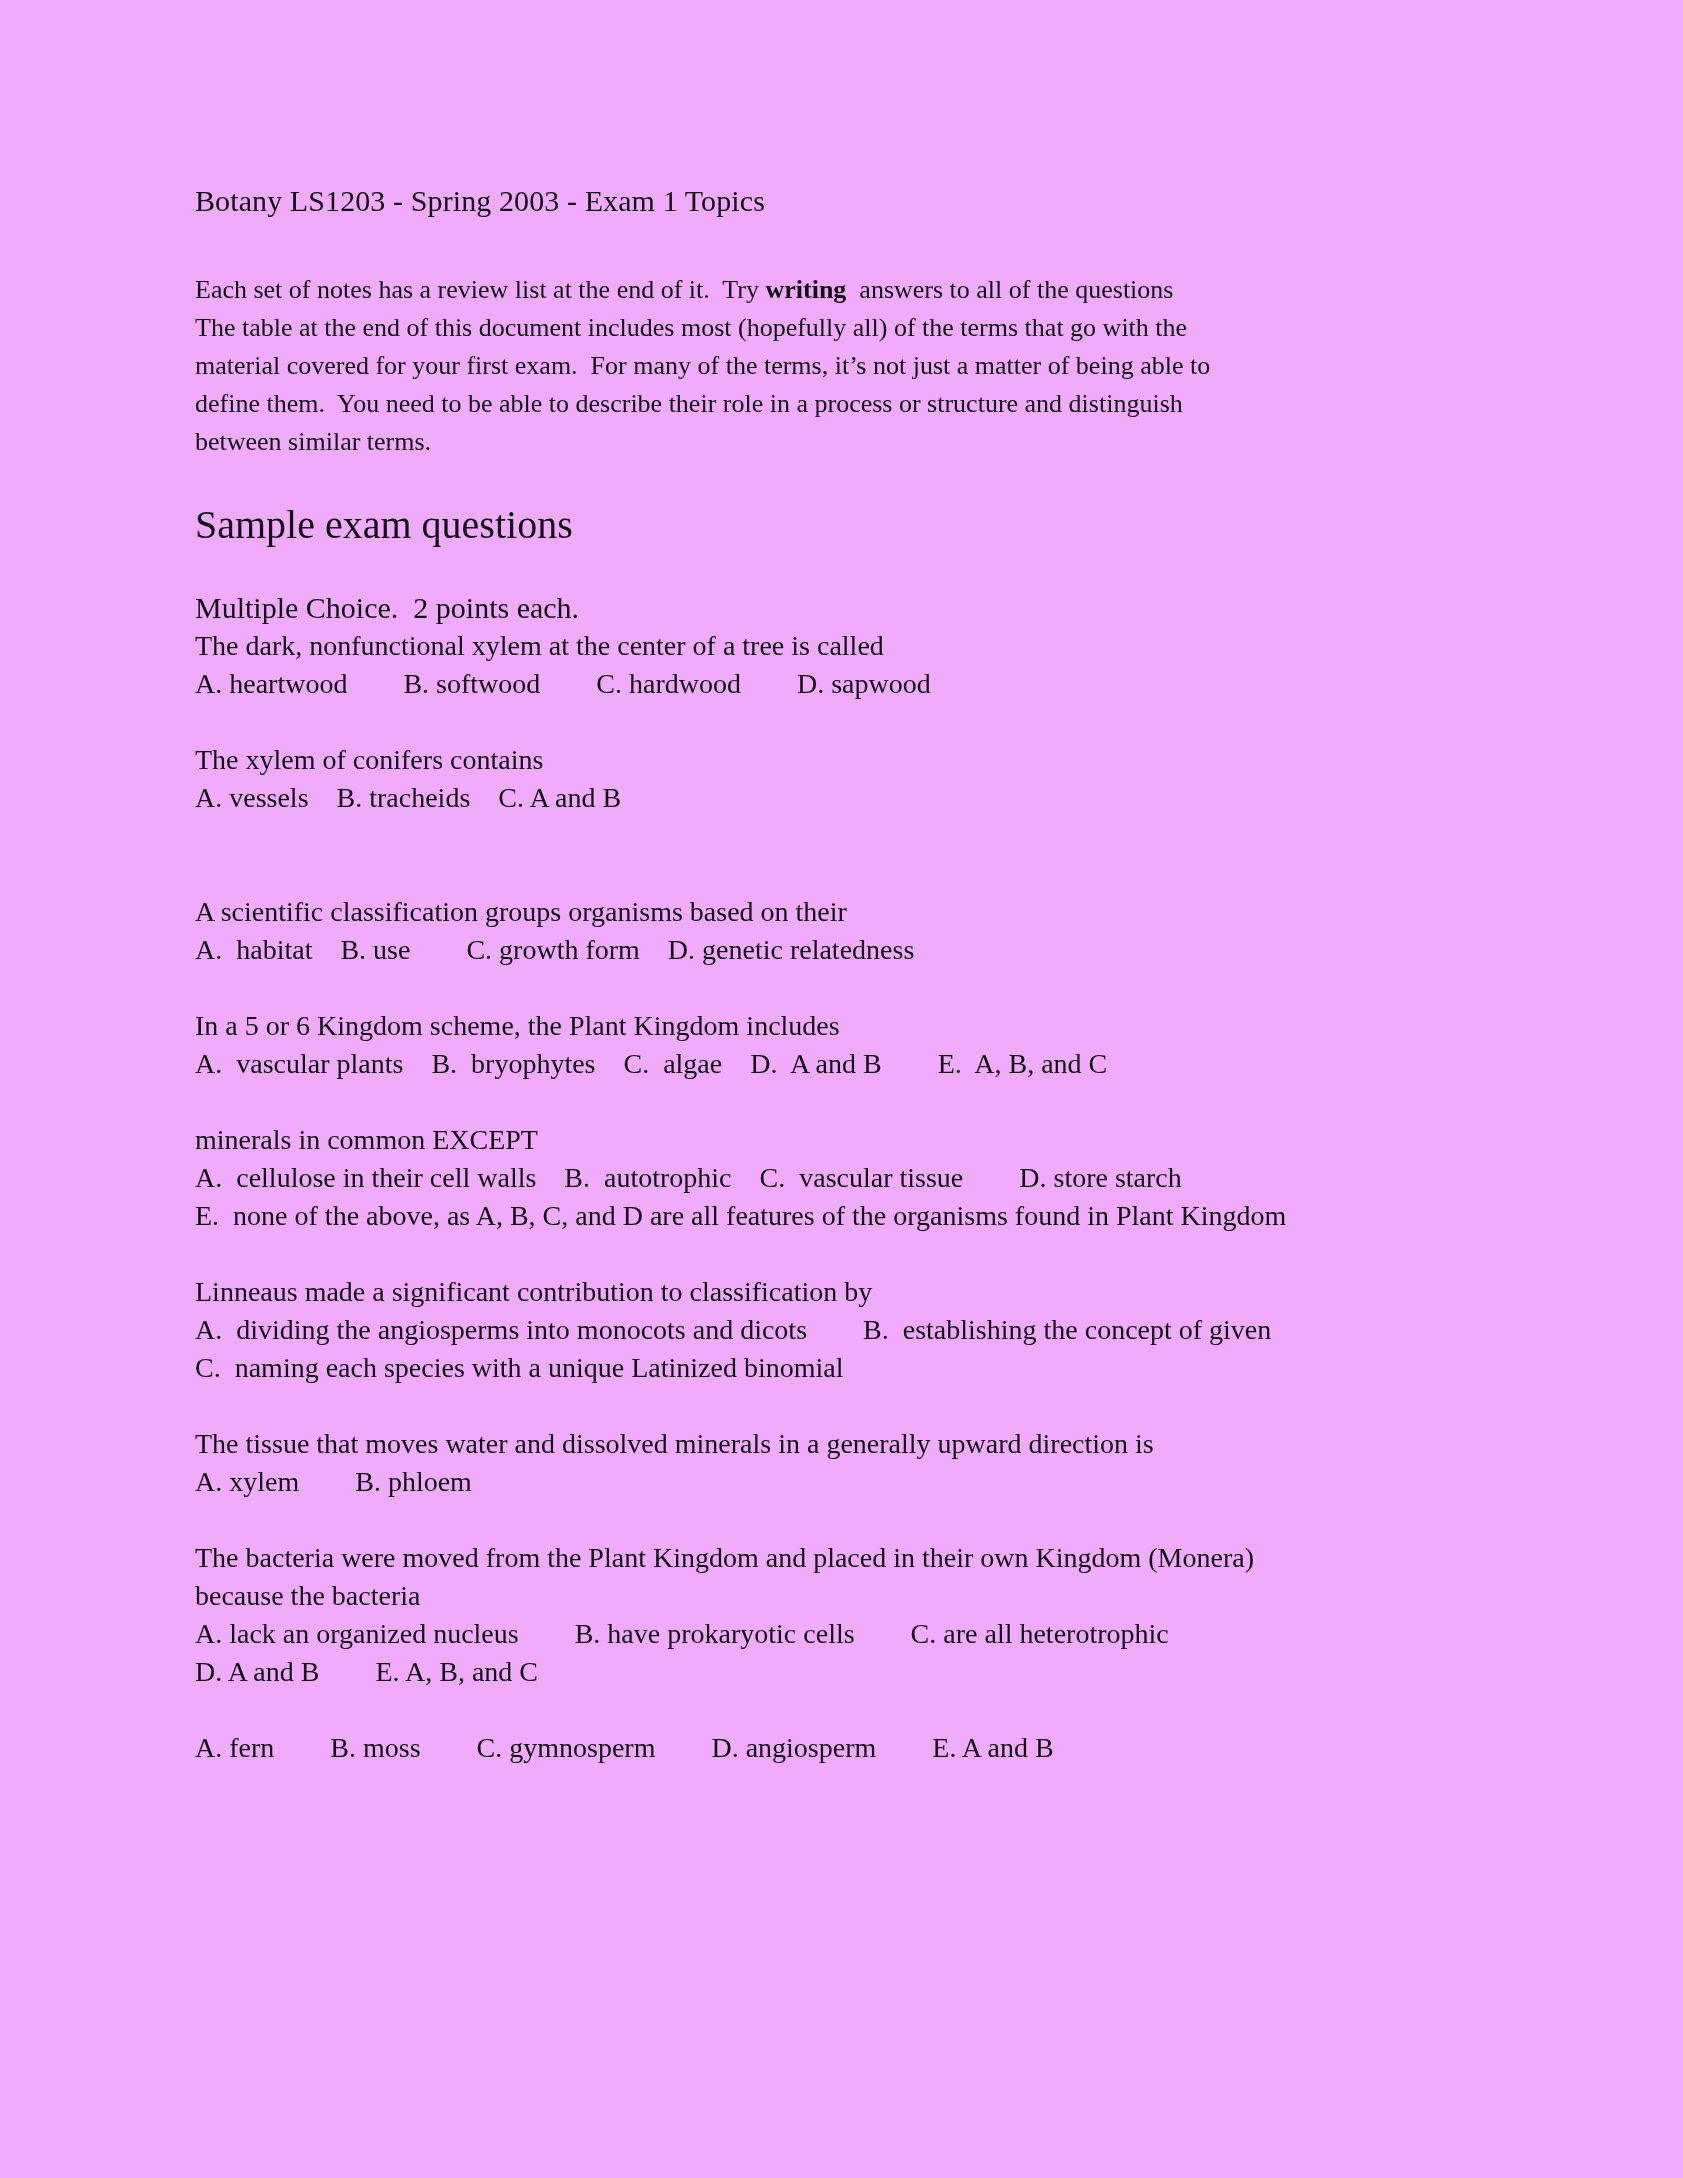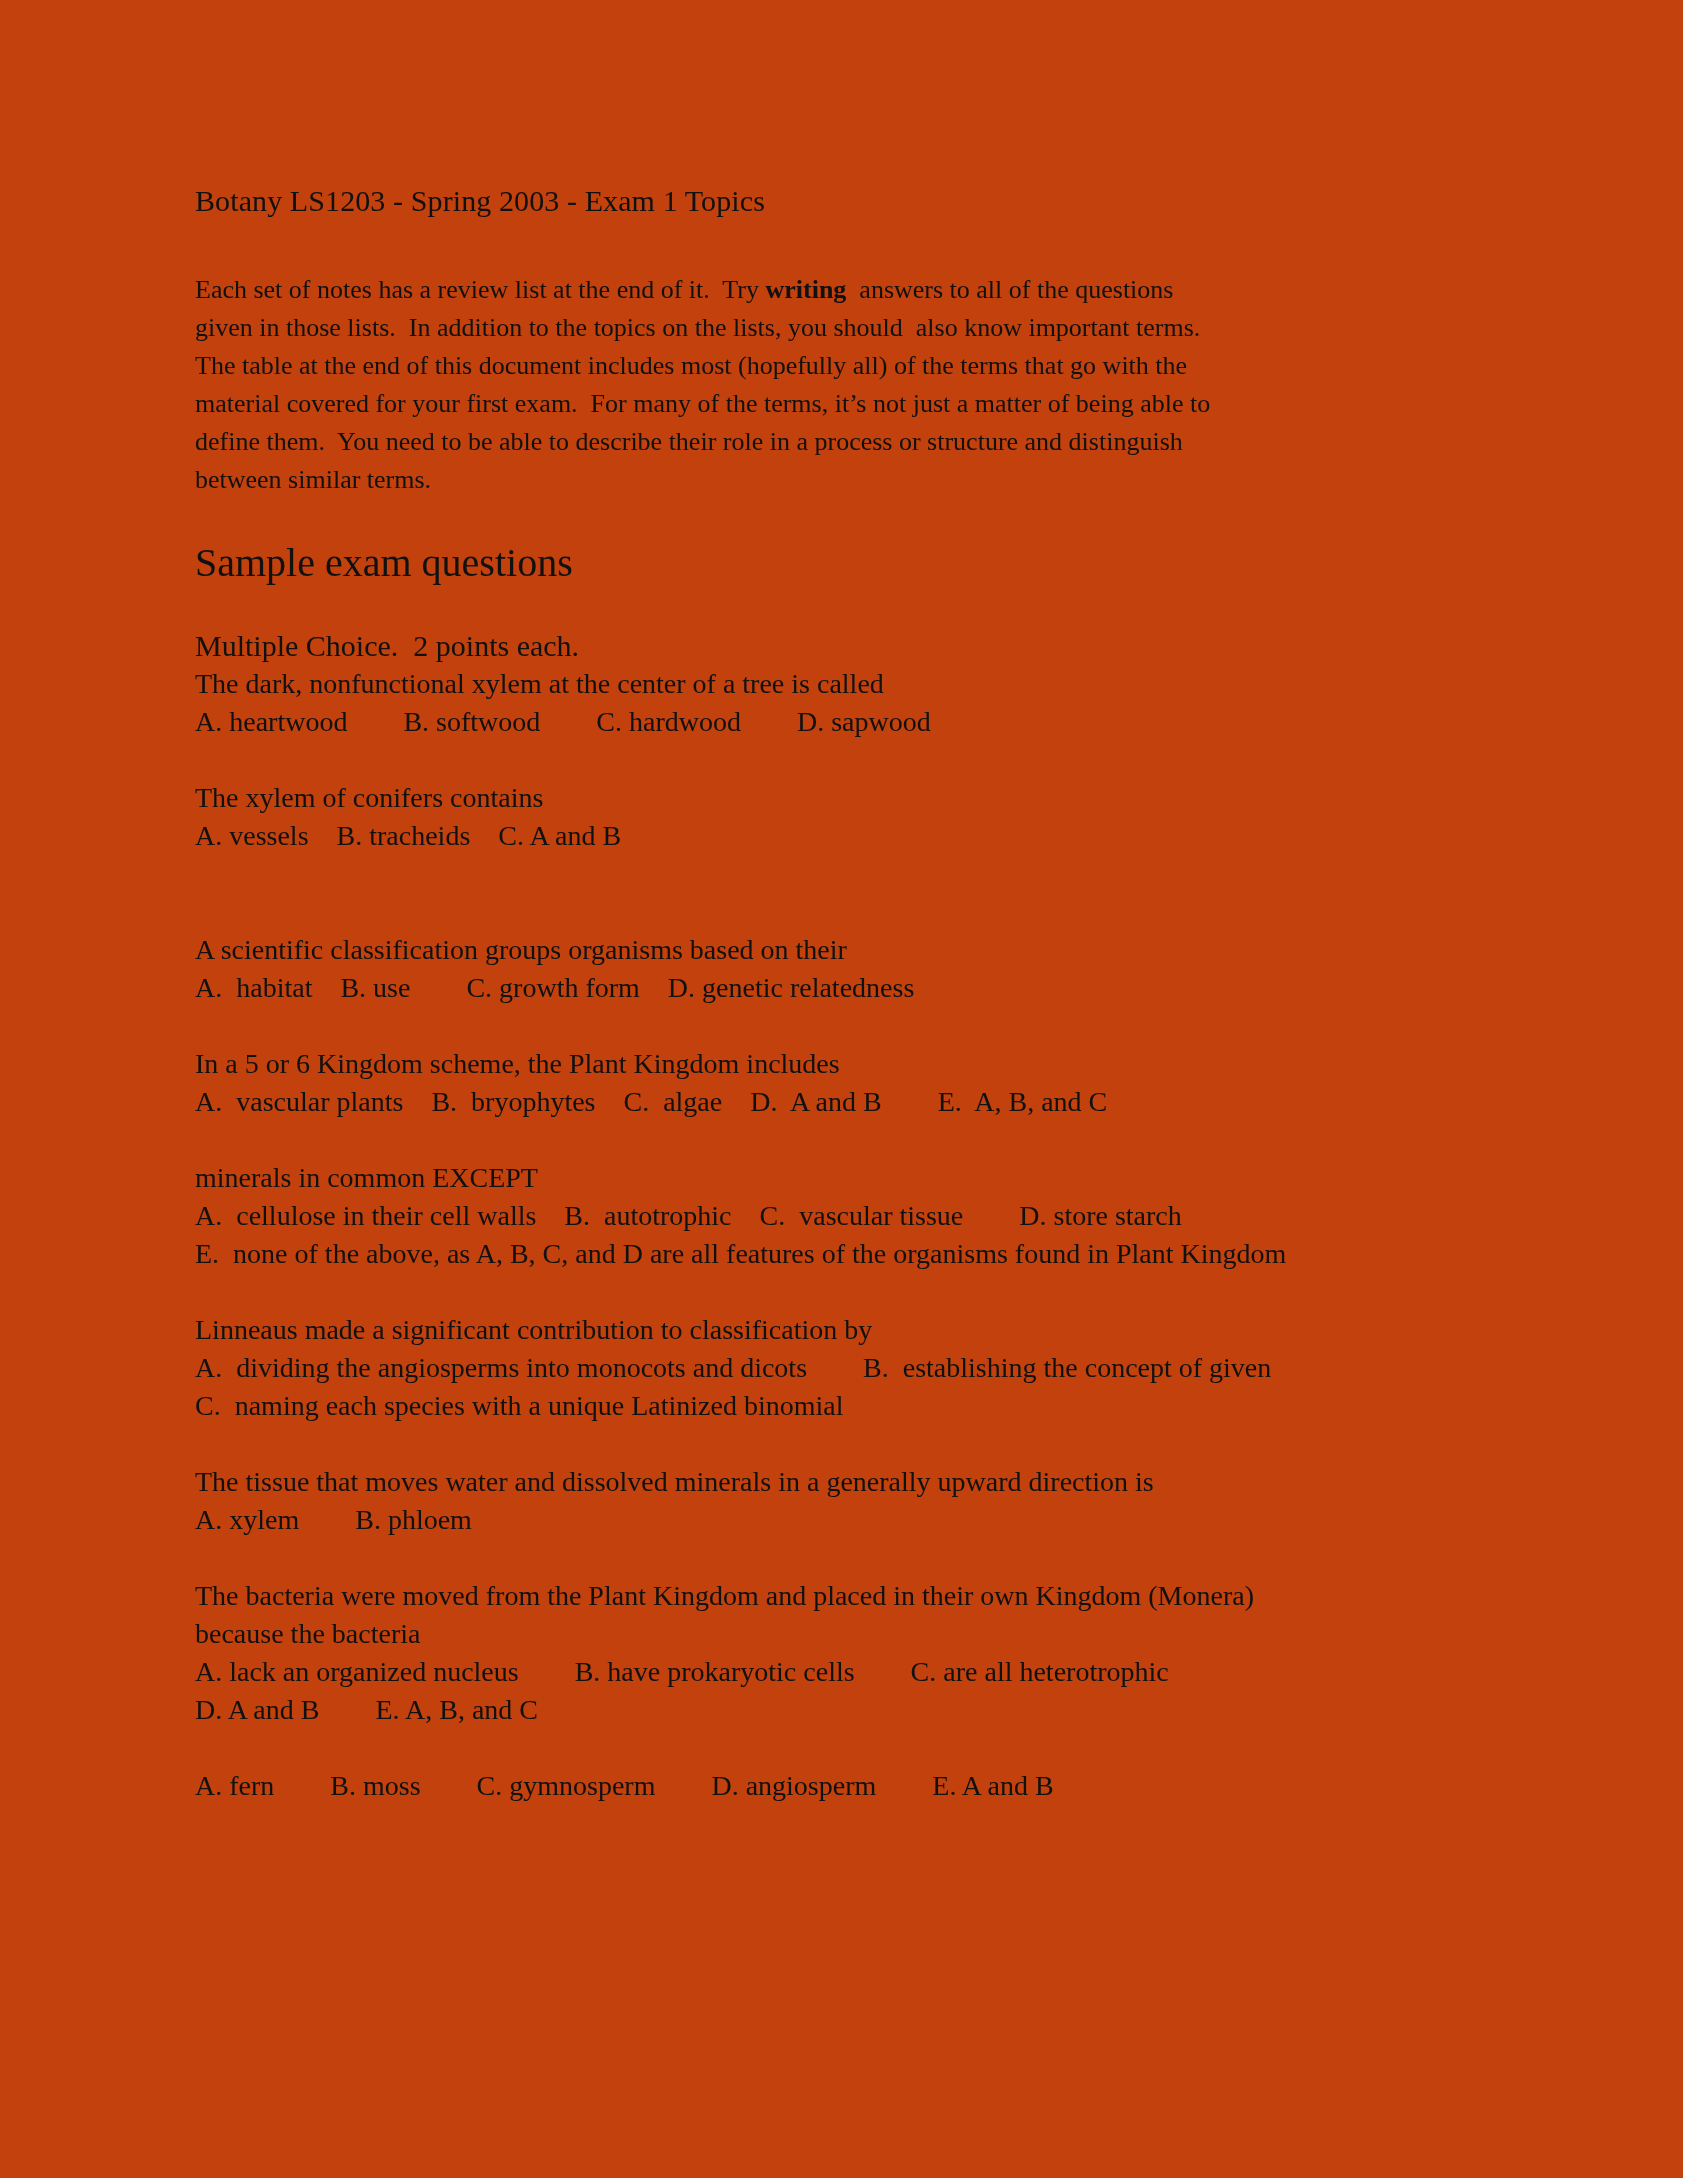--- a/index.html
+++ b/index.html
@@ -11,21 +11,21 @@
     width: 1683px;
     height: 2178px;
     font-family: "Liberation Serif", "DejaVu Serif", serif;
     color: #111111;
     -webkit-font-smoothing: antialiased;
   }
   .page {
     position: relative;
     width: 1683px;
     height: 2178px;
-    background: #c2410c;
+    background: #f0abfc;
     box-sizing: border-box;
   }
   .content {
     position: absolute;
     left: 195px;
     top: 186px;
     width: 1307px;
   }
   .doc-title {
     font-size: 30px;
@@ -70,21 +70,20 @@
 
 <div class="page">
   <div class="content">
 
     <div class="doc-title">Botany LS1203 - Spring 2003 - Exam 1 Topics</div>
 
     <div class="spacer-lg"></div>
 
     <div class="intro" id="intro-paragraph">
         <span class="ln">Each set of notes has a review list at the end of it.  Try <b>writing</b>  answers to all of the questions</span>
-        <span class="ln">given in those lists.  In addition to the topics on the lists, you should  also know important terms.</span>
         <span class="ln">The table at the end of this document includes most (hopefully all) of the terms that go with the</span>
         <span class="ln">material covered for your first exam.  For many of the terms, it’s not just a matter of being able to</span>
         <span class="ln">define them.  You need to be able to describe their role in a process or structure and distinguish</span>
         <span class="ln">between similar terms.</span>
       </div>
 
     <div class="spacer-md"></div>
 
     <div class="section-heading">Sample exam questions</div>
 

